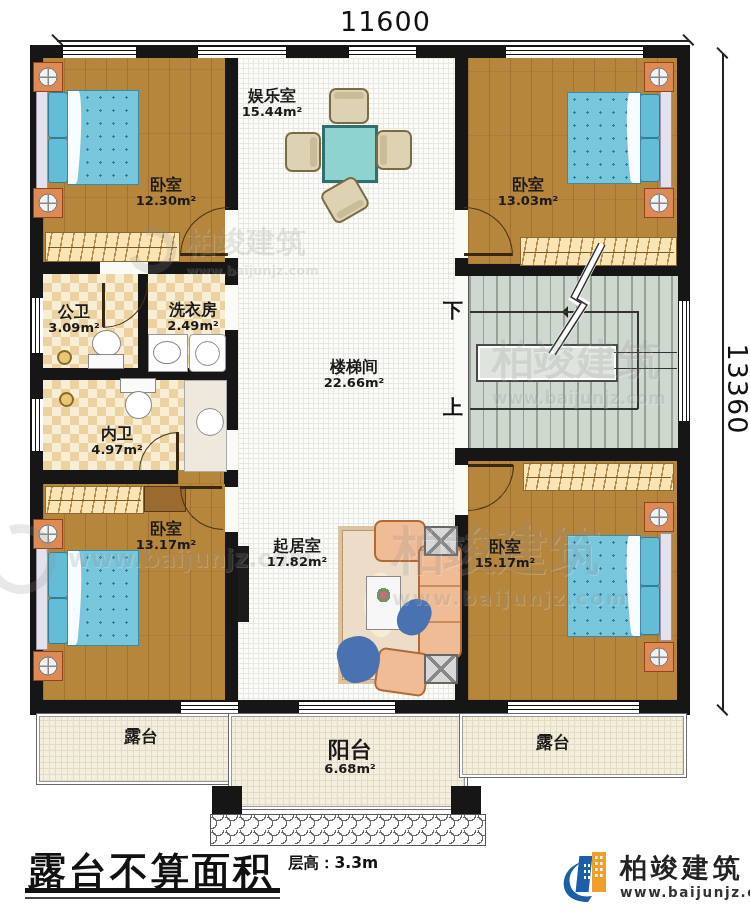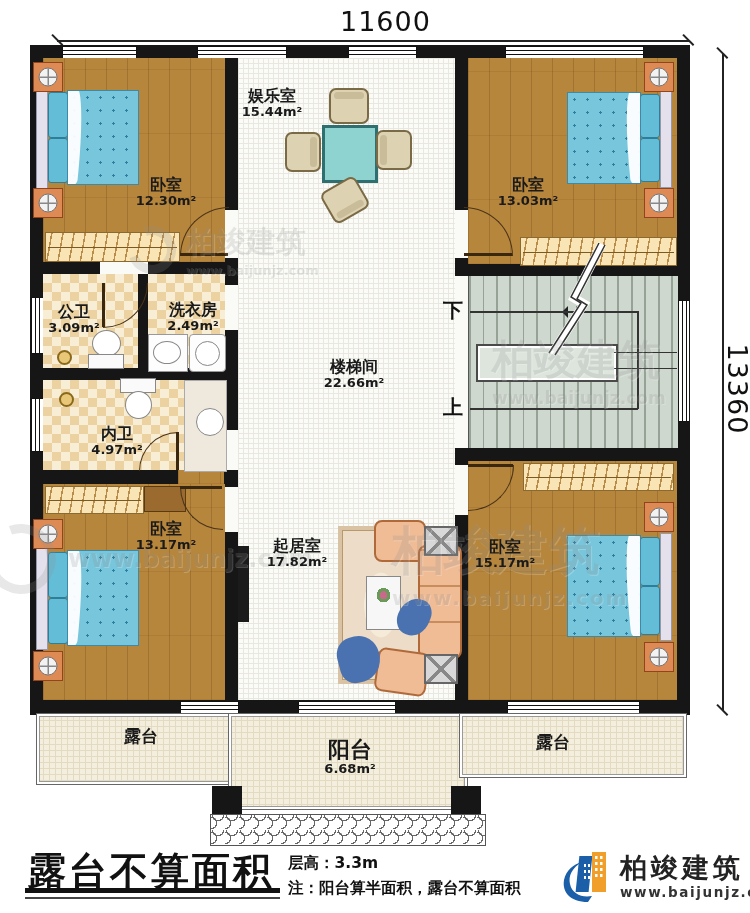--- a/index.html
+++ b/index.html
@@ -319,21 +319,20 @@
   <div class="a rlabel" style="left:553px;top:742px;">
     <span class="nm" style="font-size:17px;">露台</span>
     </div>
 
   <div class="a tb-title" style="left:28px;top:846px;">露台不算面积</div>
   <div class="a" style="left:25px;top:888px;width:255px;height:5px;background:#111;"></div>
   <div class="a" style="left:25px;top:897px;width:255px;height:1.5px;background:#444;"></div>
   <div class="a tb-info" style="left:288px;top:853px;display:flex;gap:26px;">
     <span>层高：3.3m</span>
   </div>
-  <div class="a tb-info" style="left:288px;top:878px;">注：阳台算半面积，露台不算面积</div>
 
   <svg class="a" style="left:558px;top:850px;" width="58" height="56" viewBox="0 0 58 56">
     <path d="M30 52 C12 52 4 42 6 30 C8 20 16 14 24 12 C14 18 10 26 12 34 C14 44 24 48 34 46 Z" fill="#1a5fa8"></path>
     <rect x="22" y="6" width="13" height="36" fill="#1a5fa8" transform="skewX(-6)"></rect>
     <rect x="34" y="2" width="14" height="40" fill="#f0a02a"></rect>
     <g fill="#fff">
       <rect x="37" y="6" width="2.5" height="3"></rect>
         <rect x="42" y="6" width="2.5" height="3"></rect>
       <rect x="37" y="12" width="2.5" height="3"></rect>
         <rect x="42" y="12" width="2.5" height="3"></rect>

